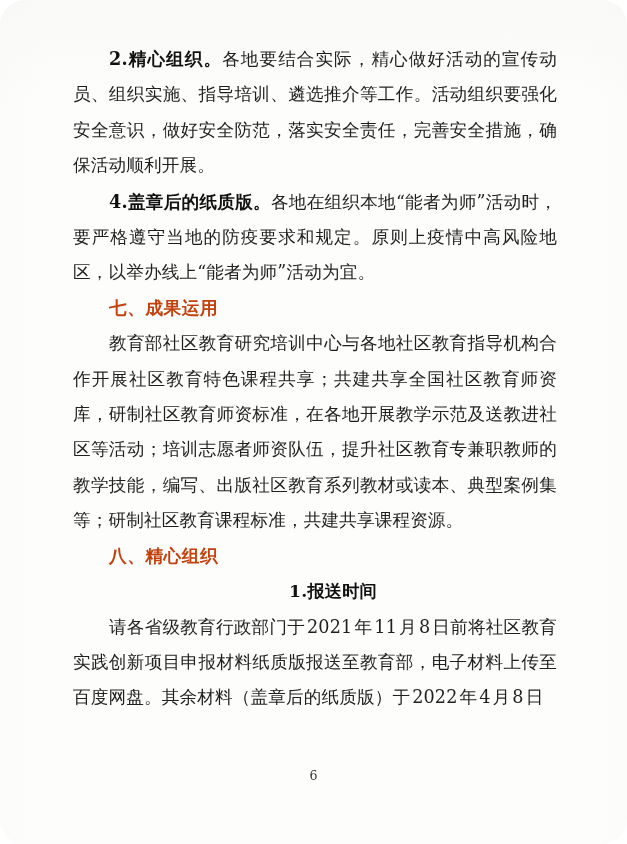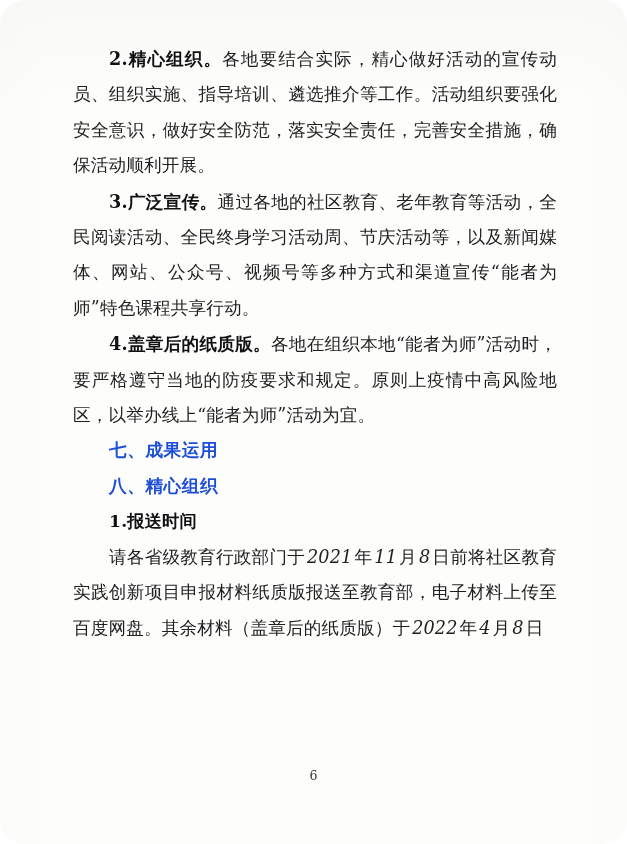--- a/index.html
+++ b/index.html
@@ -58,41 +58,41 @@
 
   
   h2.section {
     margin: 0;
     text-indent: 36px;
     font-family: "DejaVu Sans", "Liberation Sans", sans-serif;
     font-size: 17.6px;
     font-weight: 700;
     line-height: 35.4px;
     letter-spacing: 0.6px;
-    color: #1d4ed8;
+    color: #c2410c;
   }
   
   h3.subsection {
     margin: 0;
     text-indent: 36px;
     font-family: "DejaVu Sans", "Liberation Sans", sans-serif;
     font-size: 17.2px;
     font-weight: 700;
     line-height: 35.4px;
     letter-spacing: 0.2px;
     color: #111;
+    text-align: center;
   }
   h3.subsection .num {
     font-family: "DejaVu Serif", "Liberation Serif", serif;
   }
 
   .num-latin {
     font-family: "DejaVu Serif", "Liberation Serif", serif;
     padding: 0 2px;
-    font-style: italic;
   }
 
   .page-number {
     position: absolute;
     left: 0;
     right: 0;
     top: 768px;
     text-align: center;
     font-family: "DejaVu Serif", "Liberation Serif", serif;
     font-size: 12.5px;
@@ -103,30 +103,28 @@
 <body>
 
 <div class="page">
 
   <div class="content">
 
     <p class="body">
       <span class="lead"><span class="num">2.</span><span>精心组织。</span></span><span>各地要结合实际，精心做好活动的宣传动员、组织实施、指导培训、遴选推介等工作。活动组织要强化安全意识，做好安全防范，落实安全责任，完善安全措施，确保活动顺利开展。</span>
     </p>
 
-    <p class="body">
-      <span class="lead"><span class="num">3.</span><span>广泛宣传。</span></span><span>通过各地的社区教育、老年教育等活动，全民阅读活动、全民终身学习活动周、节庆活动等，以及新闻媒体、网站、公众号、视频号等多种方式和渠道宣传“能者为师”特色课程共享行动。</span>
-    </p>
 
     <p class="body">
       <span class="lead"><span class="num">4.</span><span>盖章后的纸质版。</span></span><span>各地在组织本地“能者为师”活动时，要严格遵守当地的防疫要求和规定。原则上疫情中高风险地区，以举办线上“能者为师”活动为宜。</span>
     </p>
 
     <h2 class="section">七、成果运用</h2>
 
+    <p class="body">教育部社区教育研究培训中心与各地社区教育指导机构合作开展社区教育特色课程共享；共建共享全国社区教育师资库，研制社区教育师资标准，在各地开展教学示范及送教进社区等活动；培训志愿者师资队伍，提升社区教育专兼职教师的教学技能，编写、出版社区教育系列教材或读本、典型案例集等；研制社区教育课程标准，共建共享课程资源。</p>
 
     <h2 class="section">八、精心组织</h2>
 
     <h3 class="subsection"><span class="num">1.</span><span>报送时间</span></h3>
 
     <p class="body" id="rich-paragraph"><span>请各省级教育行政部门于</span><span class="num-latin">2021</span><span>年</span><span class="num-latin">11</span><span>月</span><span class="num-latin">8</span><span>日前将社区教育实践创新项目申报材料纸质版报送至教育部，电子材料上传至百度网盘。其余材料（盖章后的纸质版）于</span><span class="num-latin">2022</span><span>年</span><span class="num-latin">4</span><span>月</span><span class="num-latin">8</span><span>日</span></p>
 
   </div>
 
   <div class="page-number">6</div>

